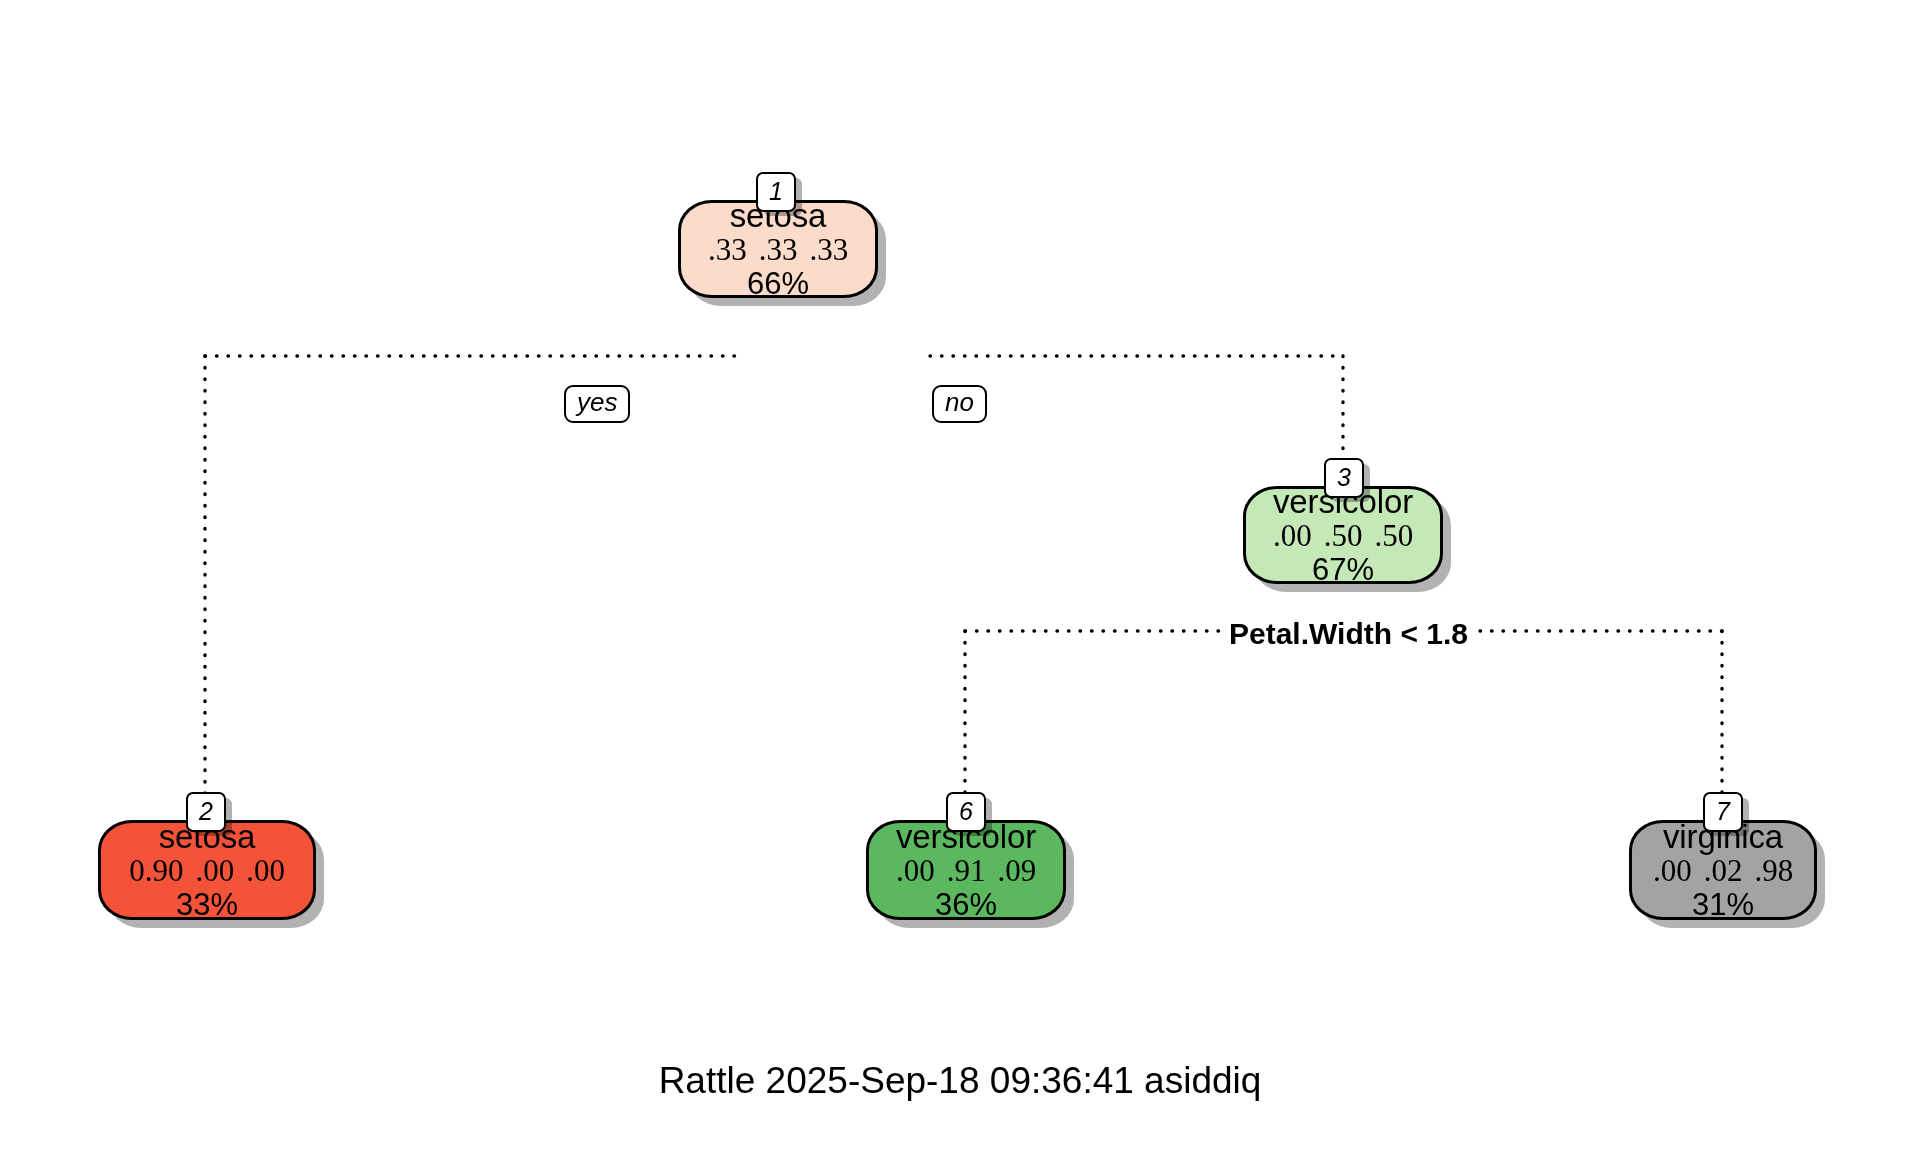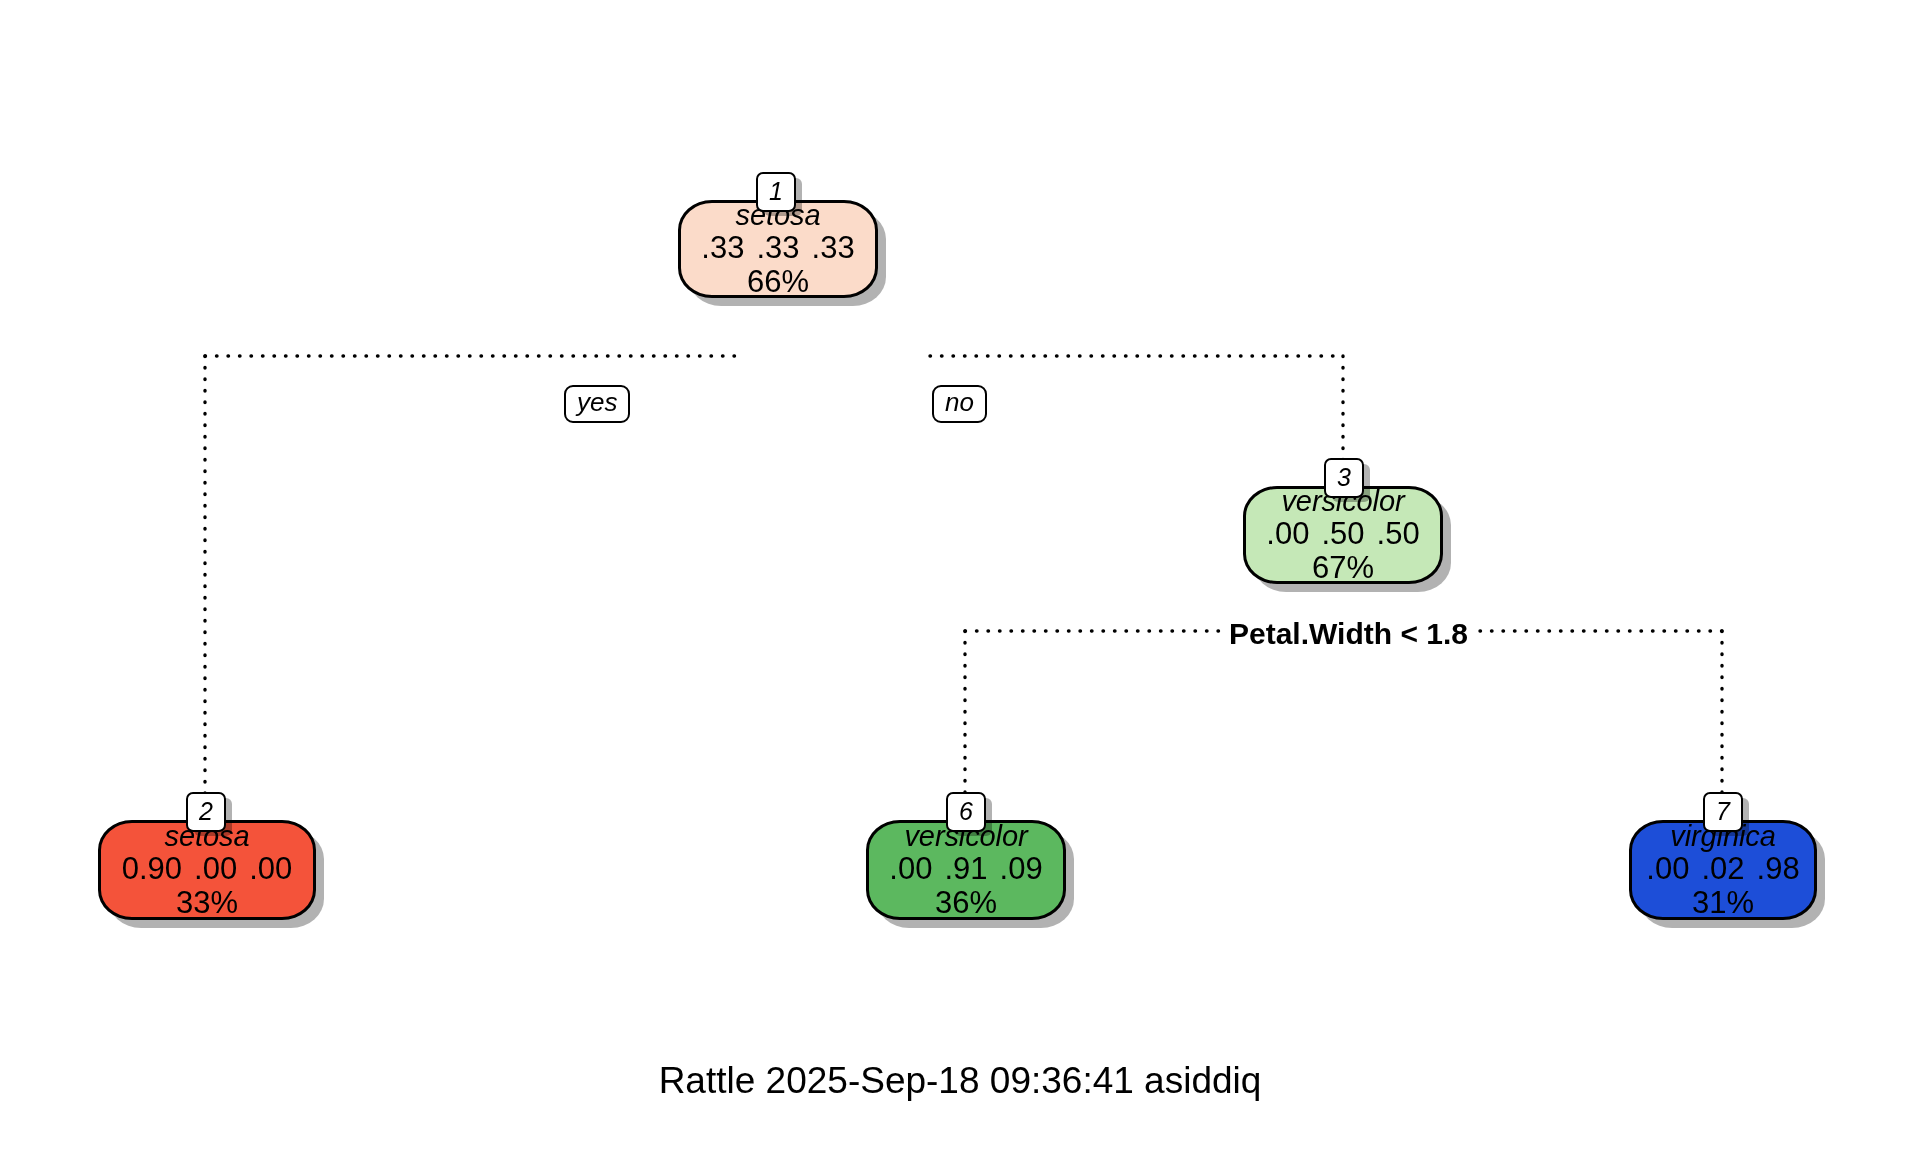--- a/index.html
+++ b/index.html
@@ -37,29 +37,29 @@
     border-radius: 34px / 30px;
     text-align: center;
     display: flex;
     flex-direction: column;
     justify-content: center;
     align-items: center;
     line-height: 1.02;
     box-shadow: 9px 9px 0 -1px rgba(0,0,0,0.30);
   }
   .node .nclass {
-    font-size: 29px;
+    font-size: 33px;
     letter-spacing: -0.1px;
     white-space: nowrap;
-    font-style: italic;
   }
   .node .nprobs {
     font-size: 31px;
     white-space: nowrap;
     margin-top: 2px;
+    font-family: Liberation Serif, serif;
   }
   .node .nprobs span { margin: 0 6px; }
   .node .npct {
     font-size: 31px;
     white-space: nowrap;
     margin-top: 2px;
   }
 
   
   .badge {
@@ -173,21 +173,21 @@
   <div class="badge" style="left:946px; top:792px;">6</div>
   <div class="node" style="left:866px; top:820px; width:200px; height:100px; background:#5cb85f;">
     <div class="nclass">versicolor</div>
     <div class="nprobs">
       <span>.00</span><span>.91</span><span>.09</span>
     </div>
     <div class="npct">36%</div>
   </div>
 
   <div class="badge" style="left:1703px; top:792px;">7</div>
-  <div class="node" style="left:1629px; top:820px; width:188px; height:100px; background:#1d4ed8;justify-content:center;">
+  <div class="node" style="left:1629px; top:820px; width:188px; height:100px; background:#a3a3a3;justify-content:center;">
     <div class="nclass">virginica</div>
     <div class="nprobs">
       <span>.00</span><span>.02</span><span>.98</span>
     </div>
     <div class="npct">31%</div>
   </div>
 
   <div class="caption" style="top:1060px;">Rattle 2025-Sep-18 09:36:41 asiddiq</div>
 
 </div>

